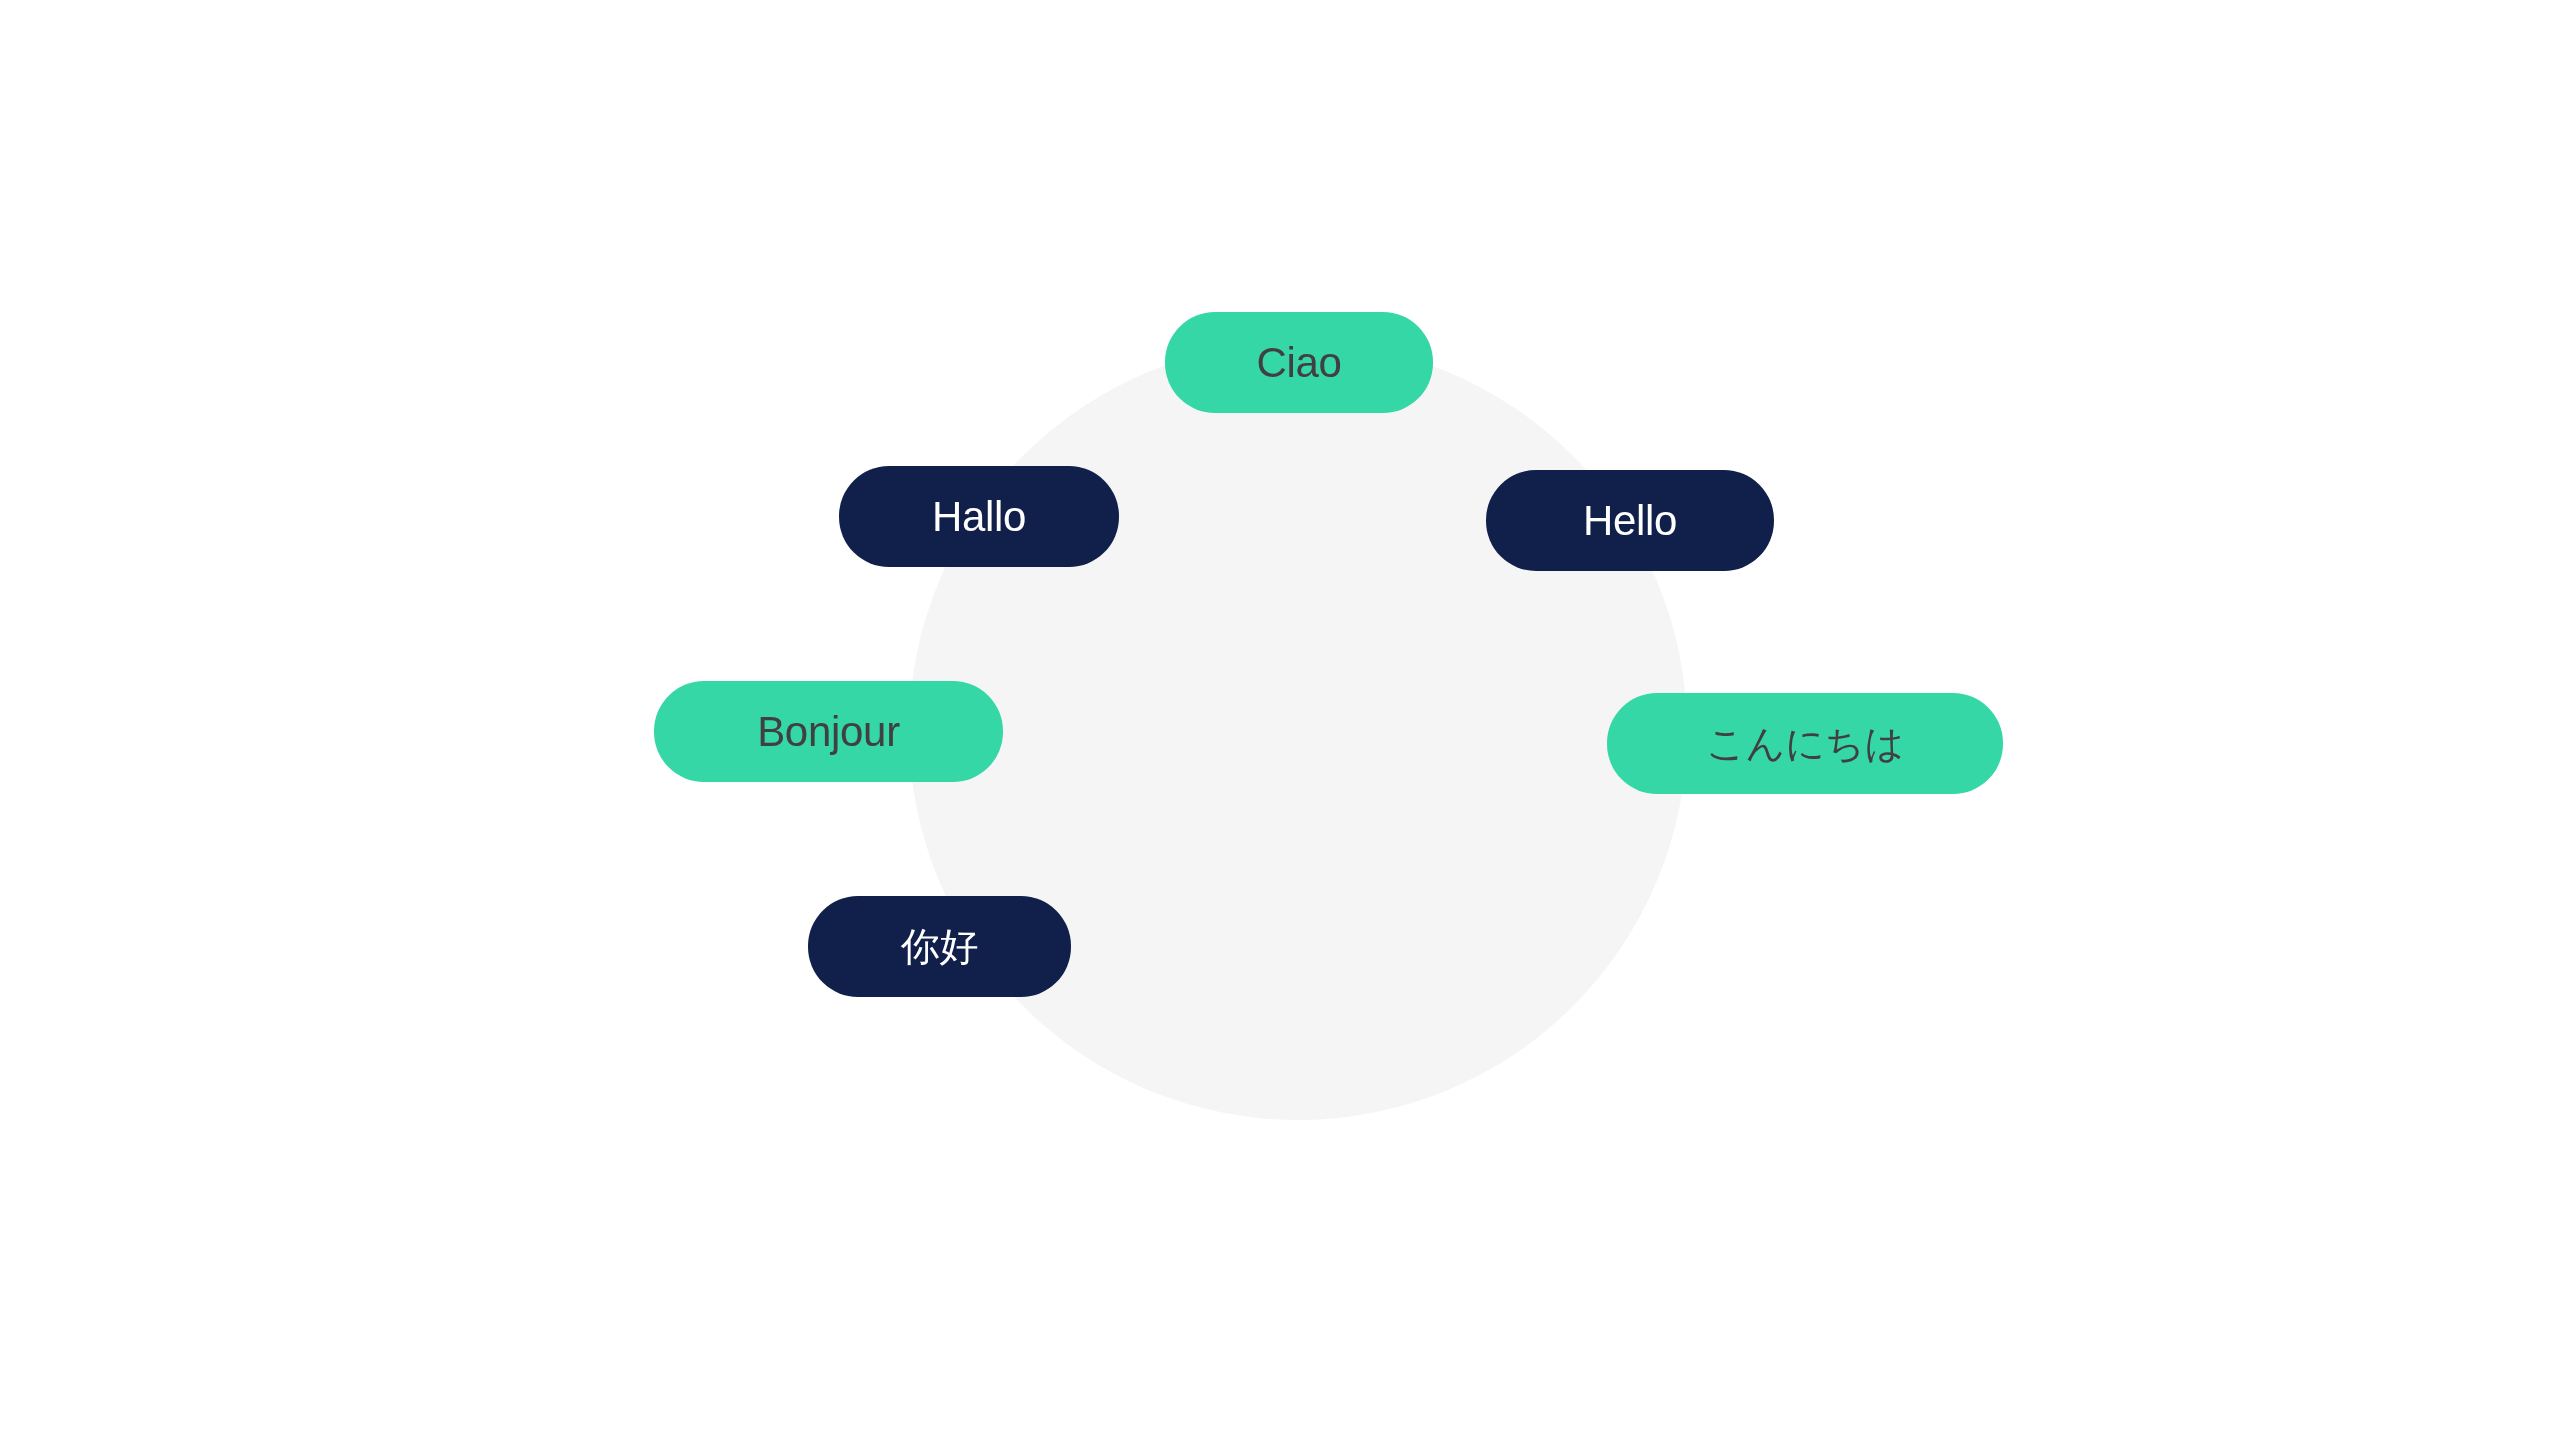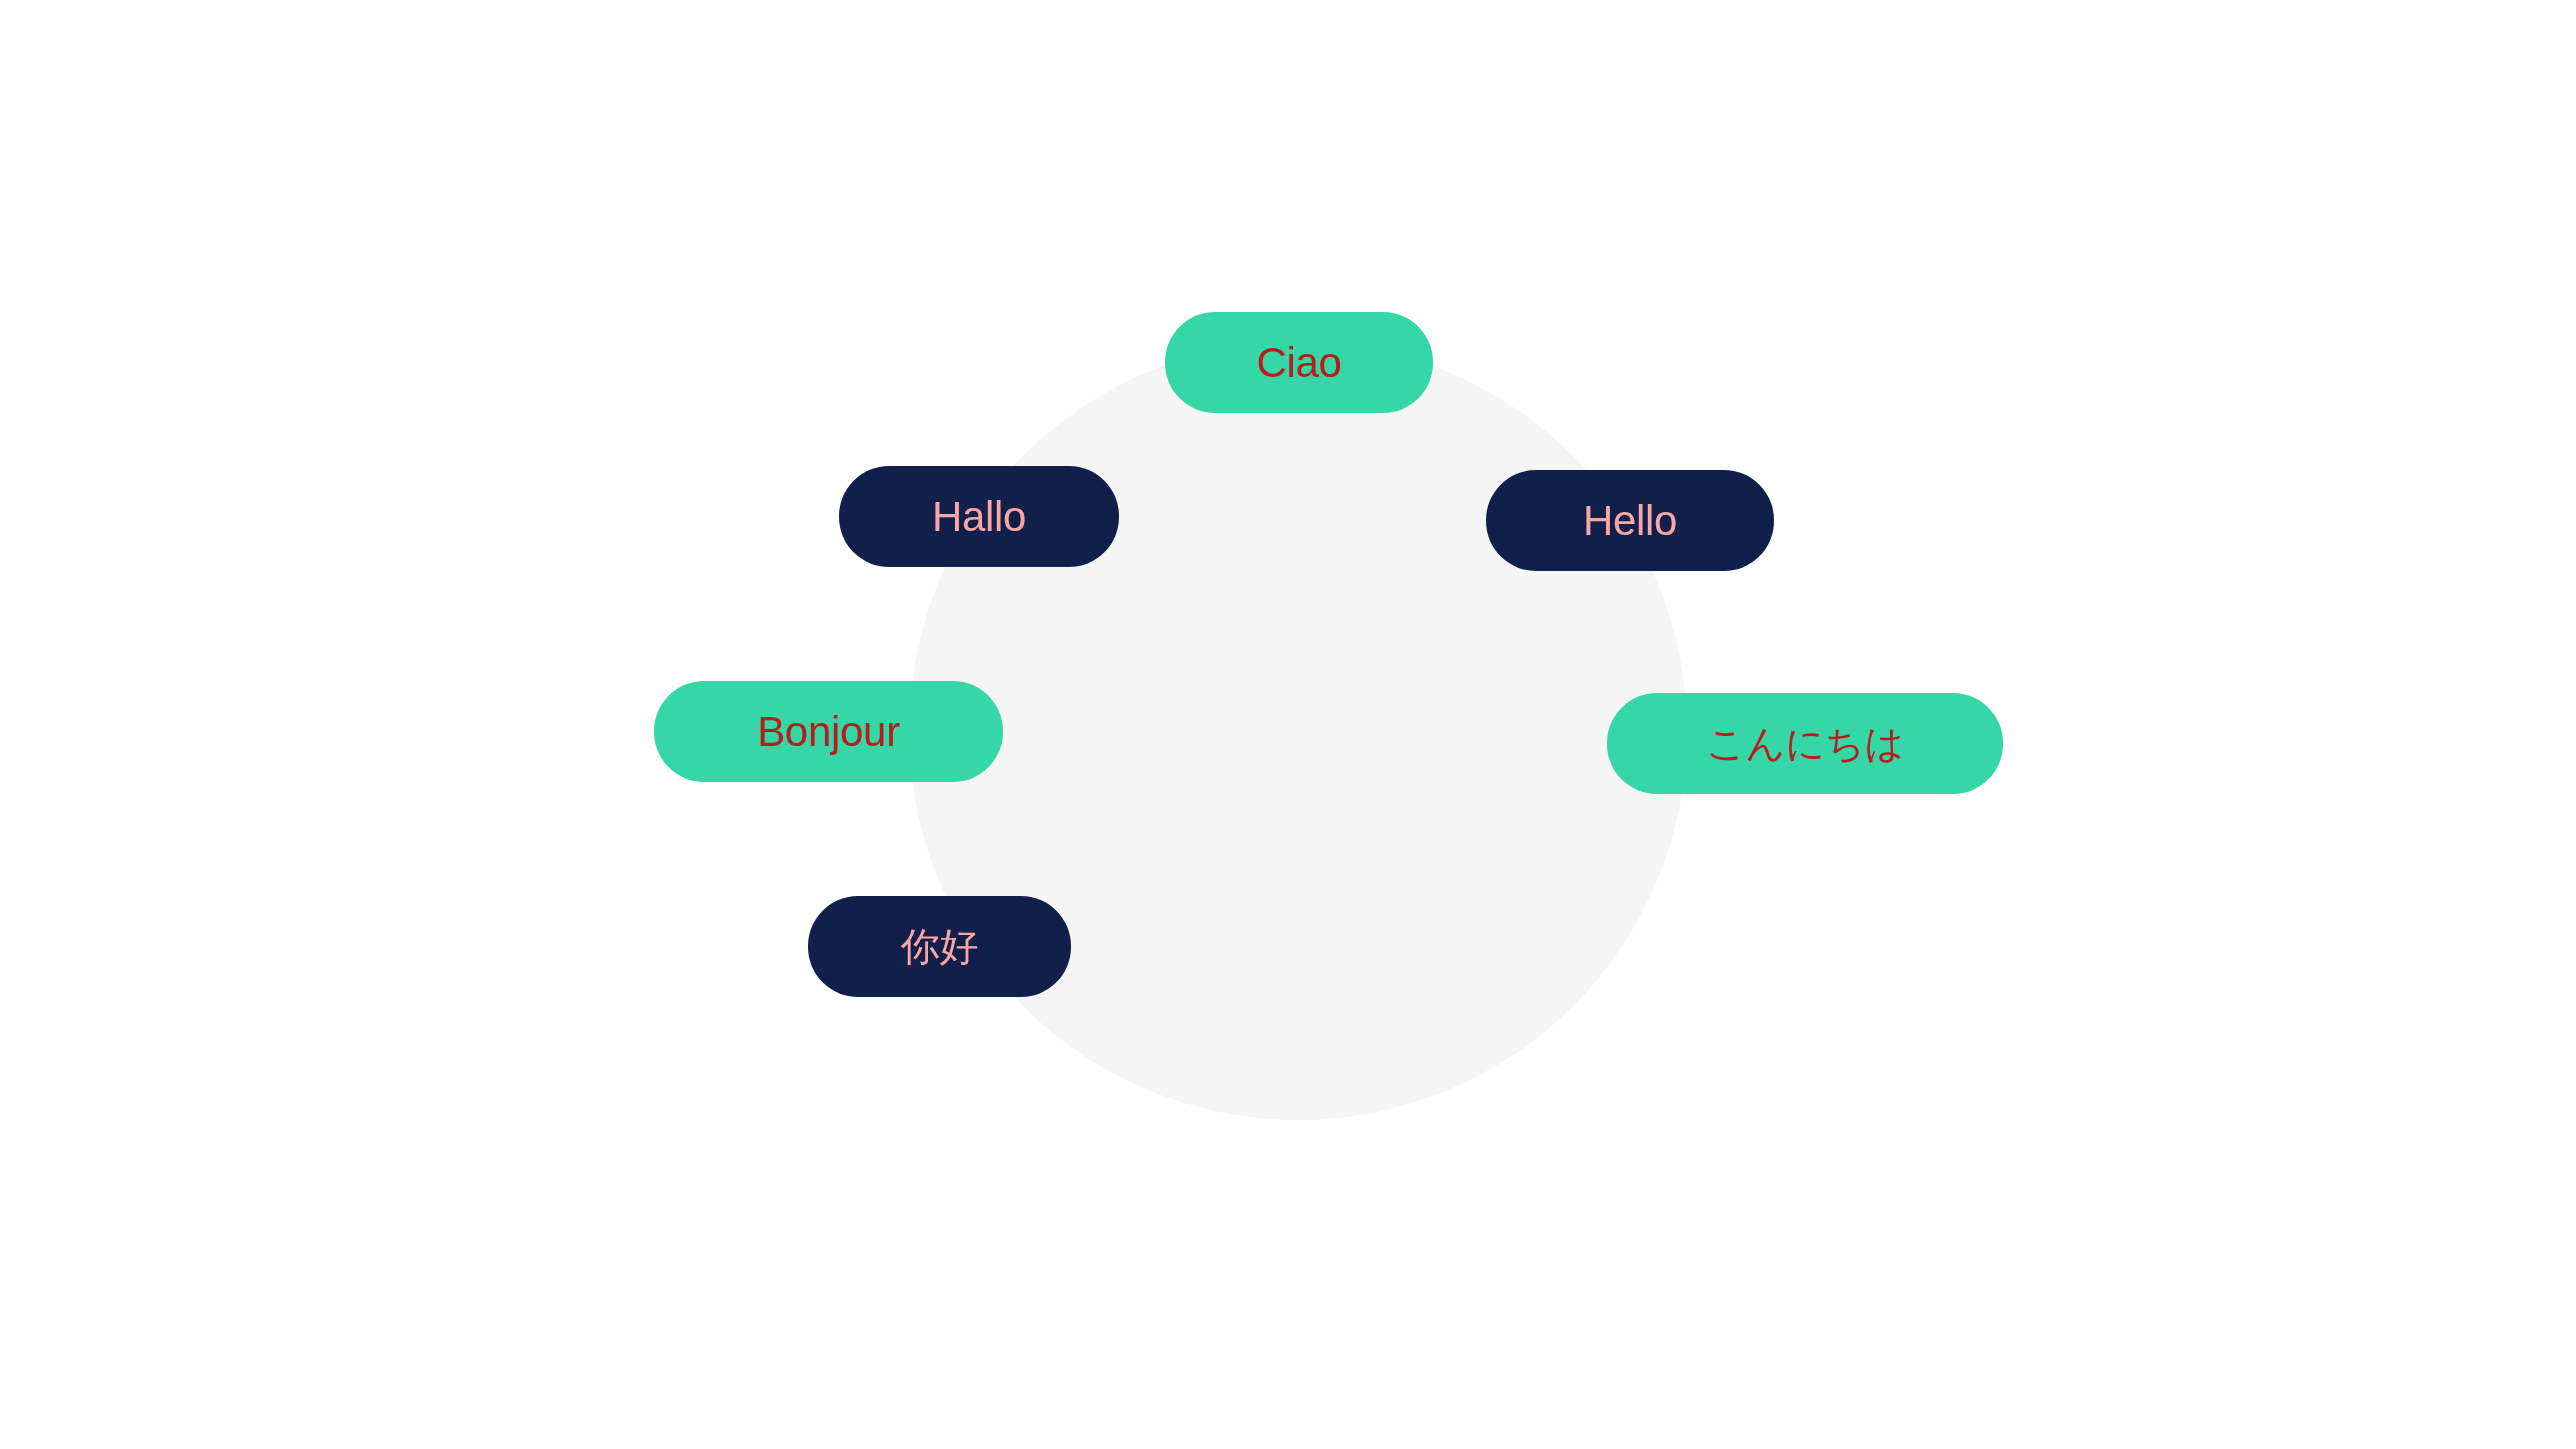--- a/index.html
+++ b/index.html
@@ -59,26 +59,26 @@
     font-size: 42px;
     line-height: 1;
     font-weight: 400;
     letter-spacing: -0.3px;
     white-space: nowrap;
     user-select: none;
   }
 
   .pill.mint {
     background: #35d7a6;
-    color: #b91c1c;
+    color: #404040;
   }
 
   .pill.navy {
     background: #11204a;
-    color: #fca5a5;
+    color: #ffffff;
     align-items: center;
   }
 
   .pill.cjk {
     font-family: "DejaVu Sans", "Liberation Sans", sans-serif;
     font-size: 39px;
   }
 
   
   .p-ciao     { left: 1165px; top:  312px; width:  268px; }

